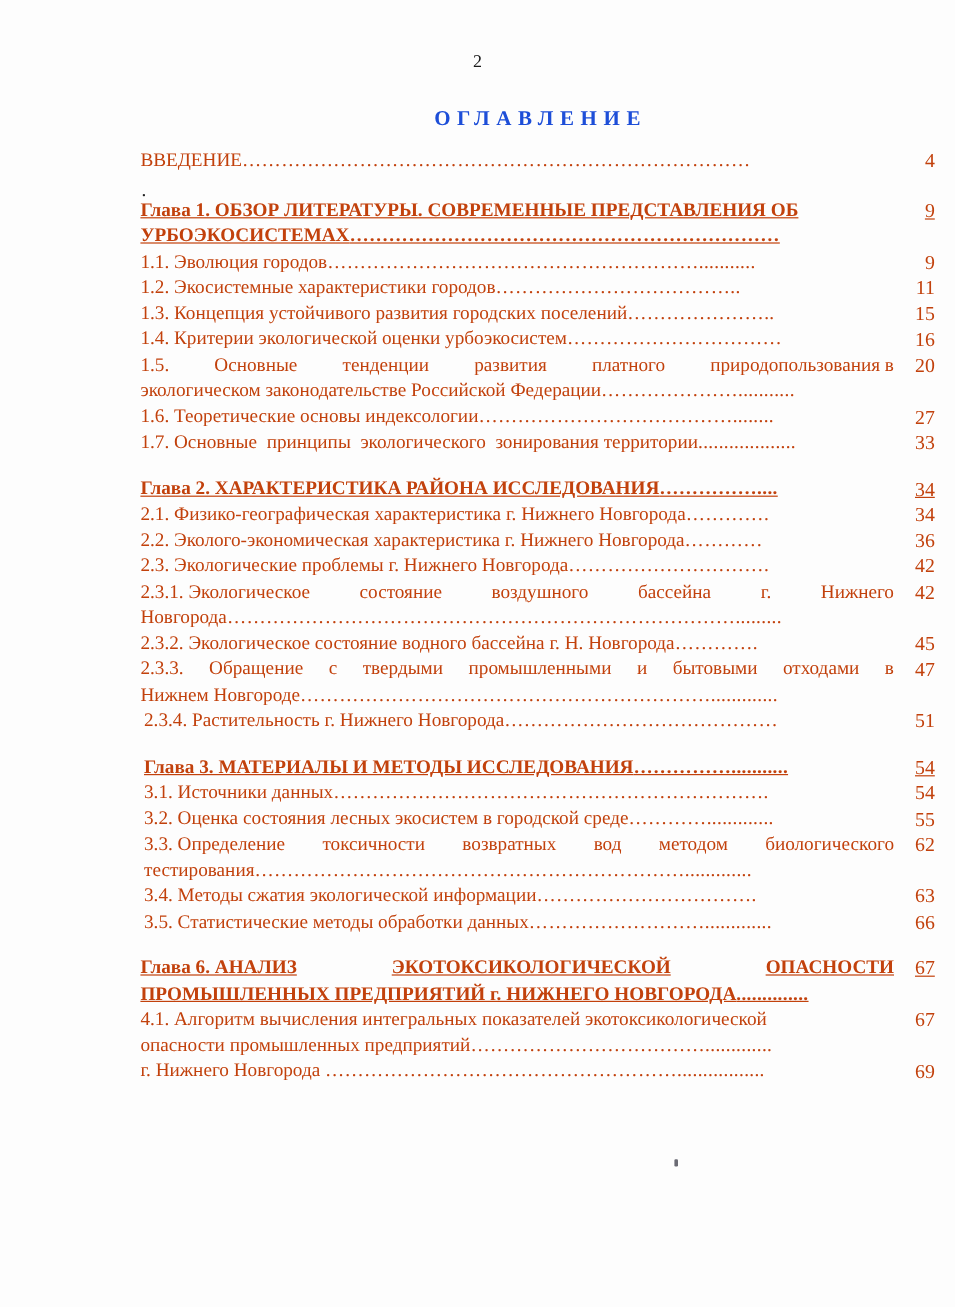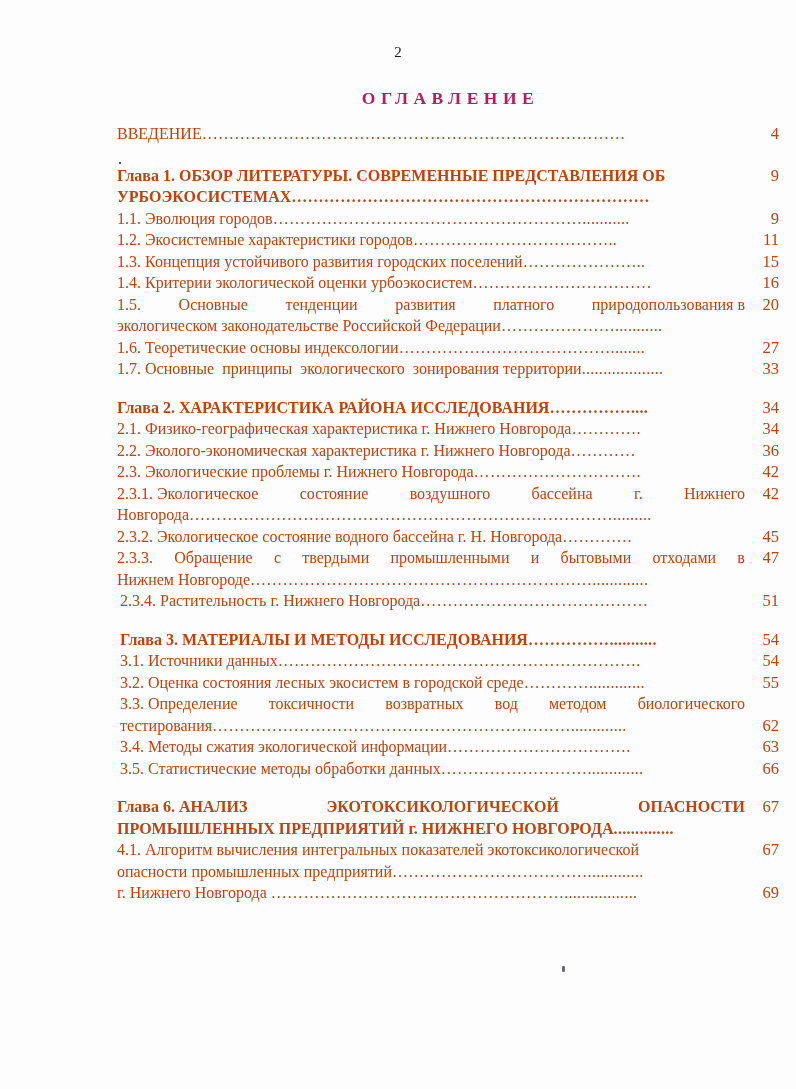--- a/index.html
+++ b/index.html
@@ -40,21 +40,21 @@
     width: 662px;
   }
 
   .toc-title {
     text-align: center;
     font-weight: bold;
     font-size: 17.5px;
     letter-spacing: 5.5px;
     margin: 0 0 14px 0;
     padding-left: 5px;
-    color: #be185d;
+    color: #1d4ed8;
   }
 
   
   .entry {
     display: flex;
     align-items: flex-start;
     font-size: 16px;
     line-height: 21.5px;
     color: #c2410c;
   }
@@ -73,20 +73,21 @@
     white-space: nowrap;
   }
 
   
   .entry.chapter {
     font-weight: bold;
   }
   .entry.chapter .entry-body,
   .entry.chapter .entry-page {
     font-weight: bold;
+    text-decoration: underline;
   }
   .entry.chapter .entry-page {
     font-weight: normal;
   }
 
   
   .lines {
     margin: 0;
   }
 
@@ -125,21 +126,21 @@
     left: 562px;
     top: 966px;
     width: 3px;
     height: 6px;
     background: #3a3a46;
     opacity: .75;
     border-radius: 1px;
   }
 
   
-  .indent-1 { padding-left: 3px; align-items: flex-end; }
+  .indent-1 { padding-left: 3px; }
 </style>
 </head>
 <body>
 
 <div class="page">
 
   <div class="folio">2</div>
 
   <div class="content">
     <div class="toc-title">ОГЛАВЛЕНИЕ</div>

